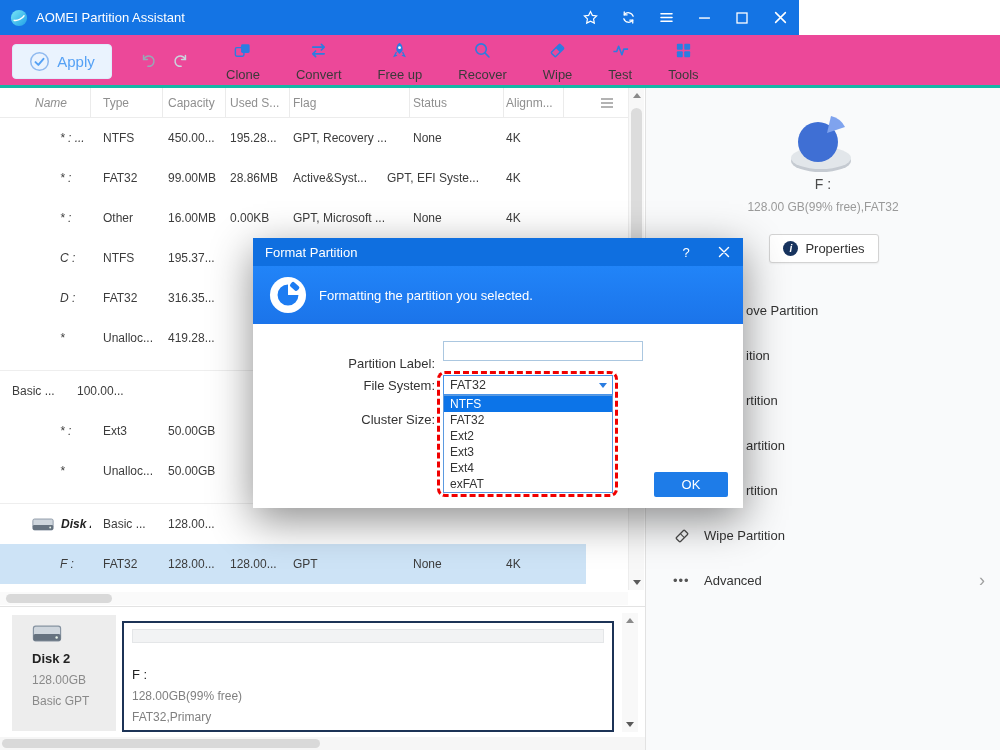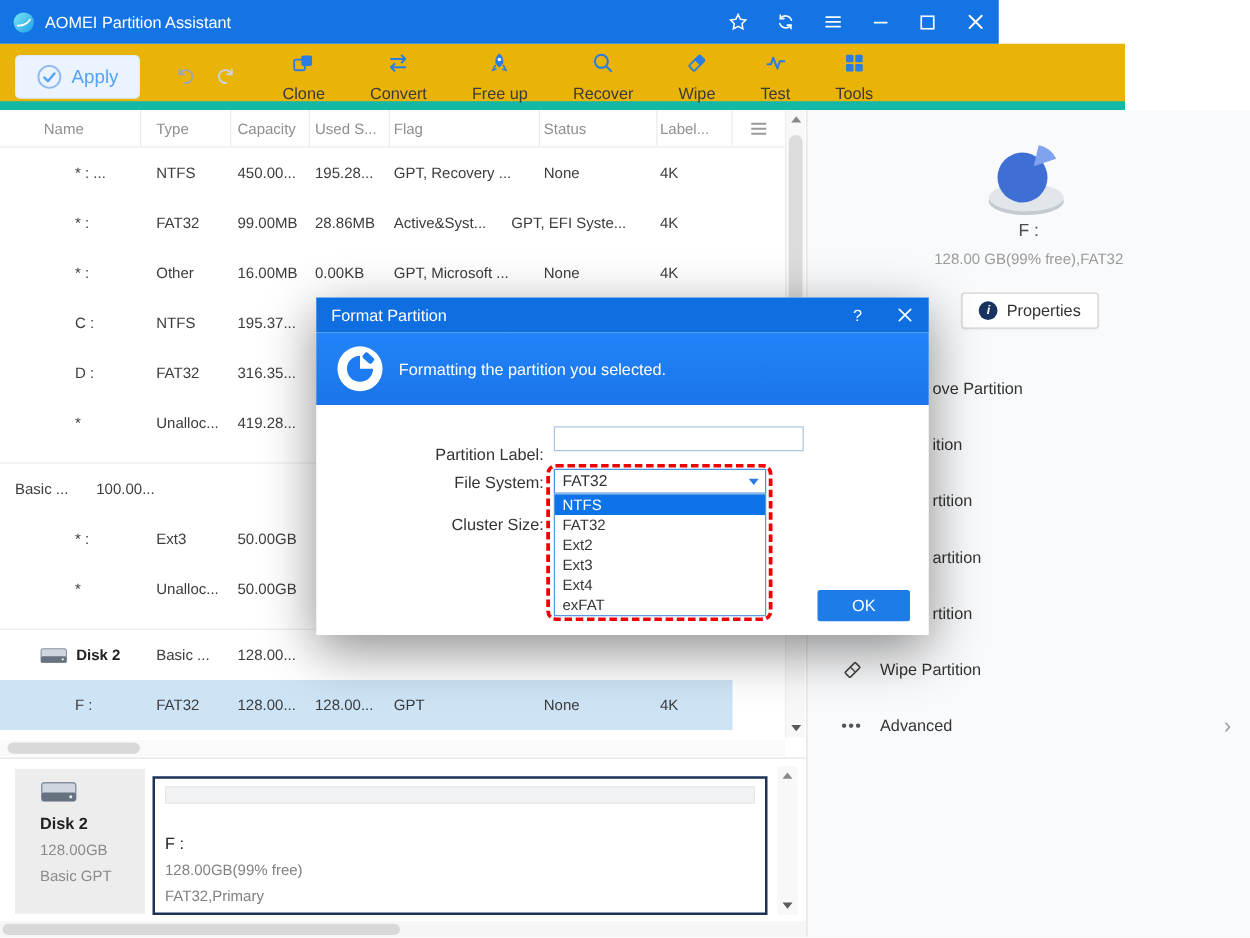--- a/index.html
+++ b/index.html
@@ -9,22 +9,22 @@
 
   
   .titlebar { position:absolute; left:0; top:0; width:799px; height:35px;
               background:#1474e4; display:flex; align-items:center; color:#fff; z-index:5; }
   .tb-logo { margin-left:10px; width:18px; height:18px; display:flex; }
   .tb-title { margin-left:8px; font-size:13px; }
   .tb-right { margin-left:auto; display:flex; align-items:center; }
   .tb-btn { width:38px; height:35px; display:flex; align-items:center; justify-content:center; cursor:pointer; }
 
   
-  .toolbar { position:absolute; top:35px; left:0; width:900px; height:53px;
-             background:#eab308; border-bottom:7px solid #14b8a6; z-index:4; }
+  .toolbar { position:absolute; top:35px; left:0; width:1000px; height:53px;
+             background:#ec4899; border-bottom:3px solid #14b8a6; z-index:4; }
   .apply-btn { position:absolute; left:12px; top:9px; width:100px; height:35px;
                background:#eaf3fe; border:1px solid #ddecfd; border-radius:4px;
                display:flex; align-items:center; justify-content:center; gap:7px;
                color:#55a1f5; font-size:15px; cursor:pointer; }
   .undo { position:absolute; left:140px; top:17px; cursor:pointer; }
   .redo { position:absolute; left:172px; top:17px; cursor:pointer; }
   .tool-group { position:absolute; left:226px; top:0; height:52px; display:flex; align-items:center; gap:36px; }
   .tool-btn { display:flex; align-items:center; gap:7px; font-size:13px; color:#3a3a3a; cursor:pointer;flex-direction:column; }
   .tool-ic { width:19px; height:19px; display:flex; }
   .tool-ic svg { width:19px; height:19px; }
@@ -32,21 +32,21 @@
   
   .table { position:absolute; top:88px; left:0; width:628px; background:#fff; }
   .thead { position:relative; display:flex; height:30px; border-bottom:1px solid #ececec;
            color:#8f8f8f; font-size:12px; }
   .th { display:flex; align-items:center; border-right:1px solid #ebebeb; }
   .col-ico { position:absolute; right:14px; top:9px; cursor:pointer; }
   .td { height:40px; display:flex; align-items:center; overflow:hidden; white-space:nowrap; }
   .trow { display:flex; width:586px; font-size:12px; color:#3c3c3c; cursor:default; }
   .trow.disk { margin-top:12px; border-top:1px solid #eeeeee; }
   .trow.selected { background:#cde3f6; }
-  .c-name  { width:113px; padding-left:35px; }
+  .c-name  { width:91px; padding-left:35px;font-style:italic; }
   .td.c-name { padding-left:60px; }
   .trow.disk .td.c-name { padding-left:32px; gap:7px; font-weight:700; color:#222; }
   .c-type  { width:72px;  padding-left:12px; }
   .c-cap   { width:63px;  padding-left:5px; }
   .c-used  { width:64px;  padding-left:4px; }
   .c-flag  { width:120px; padding-left:3px; }
   .c-status{ width:94px;  padding-left:3px; }
   .c-align { width:60px;  padding-left:2px; }
   .disk-ic { display:flex; }
 
@@ -291,21 +291,21 @@
       <svg viewBox="0 0 14 12" width="14" height="12">
           <path d="M1 2h12M1 6h12M1 10h12" stroke="#9a9a9a" stroke-width="1.6"></path>
         </svg>
     </span>
   <div class="th c-name">Name</div>
       <div class="th c-type">Type</div>
       <div class="th c-cap">Capacity</div>
       <div class="th c-used">Used S...</div>
       <div class="th c-flag">Flag</div>
       <div class="th c-status">Status</div>
-      <div class="th c-align">Label...</div>
+      <div class="th c-align">Alignm...</div>
     </div>
   <div class="tbody">
       <div class="trow">
         <div class="td c-name">
           <span class="nm">* : ...</span>
         </div>
         <div class="td c-type">NTFS</div>
         <div class="td c-cap">450.00...</div>
         <div class="td c-used">195.28...</div>
         <div class="td c-flag">GPT, Recovery ...</div>

